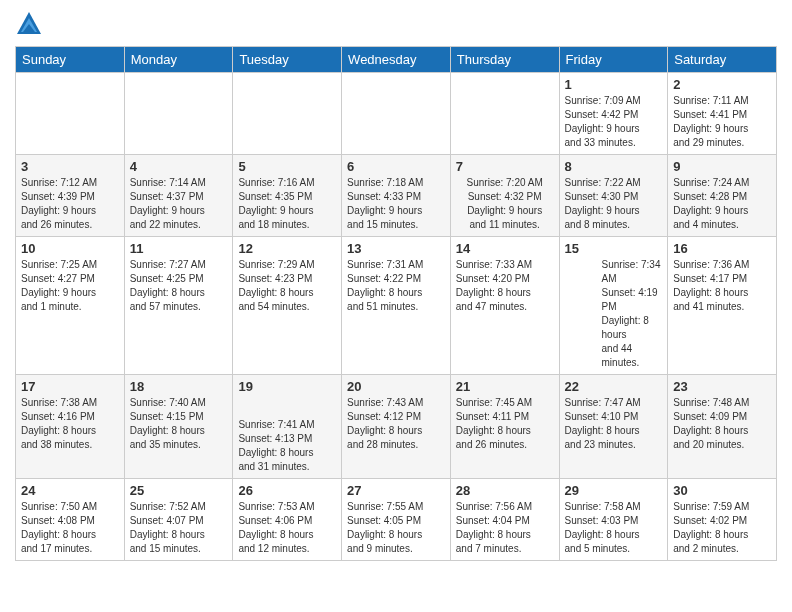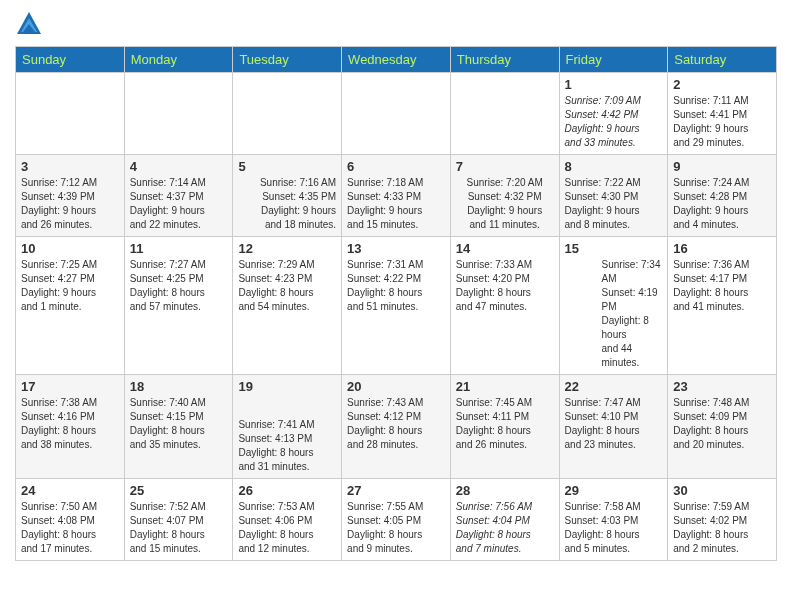--- a/index.html
+++ b/index.html
@@ -56,21 +56,21 @@
       font-size: 14px;
       color: #555;
     }
     .calendar {
       width: 100%;
       border-collapse: collapse;
       table-layout: fixed;
     }
     .calendar th {
       background-color: #1a6fb5;
-      color: #bef264;
+      color: #ffffff;
       text-align: left;
       padding: 5px 6px;
       font-size: 13px;
       font-weight: normal;
       border: 1px solid #ccc;
     }
     .calendar td {
       vertical-align: top;
       padding: 4px 5px;
       border: 1px solid #ccc;
@@ -136,21 +136,21 @@
     </thead>
     <tbody id="calendar-body">
     <tr>
           <td class="empty"></td>
           <td class="empty"></td>
           <td class="empty"></td>
           <td class="empty"></td>
           <td class="empty"></td>
           <td>
             <span class="day-num">1</span>
-            <div class="day-info" style="white-space: pre-line; font-style: italic;">Sunrise: 7:09 AM
+            <div class="day-info" style="white-space: pre-line;">Sunrise: 7:09 AM
 Sunset: 4:42 PM
 Daylight: 9 hours
 and 33 minutes.</div>
           </td>
           <td>
             <span class="day-num">2</span>
             <div class="day-info" style="white-space: pre-line;">Sunrise: 7:11 AM
 Sunset: 4:41 PM
 Daylight: 9 hours
 and 29 minutes.</div>
@@ -166,21 +166,21 @@
           </td>
           <td>
             <span class="day-num">4</span>
             <div class="day-info" style="white-space: pre-line;">Sunrise: 7:14 AM
 Sunset: 4:37 PM
 Daylight: 9 hours
 and 22 minutes.</div>
           </td>
           <td>
             <span class="day-num">5</span>
-            <div class="day-info" style="white-space: pre-line; text-align: right;">Sunrise: 7:16 AM
+            <div class="day-info" style="white-space: pre-line;">Sunrise: 7:16 AM
 Sunset: 4:35 PM
 Daylight: 9 hours
 and 18 minutes.</div>
           </td>
           <td>
             <span class="day-num">6</span>
             <div class="day-info" style="white-space: pre-line;">Sunrise: 7:18 AM
 Sunset: 4:33 PM
 Daylight: 9 hours
 and 15 minutes.</div>
@@ -333,21 +333,21 @@
           </td>
           <td>
             <span class="day-num">27</span>
             <div class="day-info" style="white-space: pre-line;">Sunrise: 7:55 AM
 Sunset: 4:05 PM
 Daylight: 8 hours
 and 9 minutes.</div>
           </td>
           <td>
             <span class="day-num">28</span>
-            <div class="day-info" style="white-space: pre-line; font-style: italic;">Sunrise: 7:56 AM
+            <div class="day-info" style="white-space: pre-line;">Sunrise: 7:56 AM
 Sunset: 4:04 PM
 Daylight: 8 hours
 and 7 minutes.</div>
           </td>
           <td>
             <span class="day-num">29</span>
             <div class="day-info" style="white-space: pre-line;">Sunrise: 7:58 AM
 Sunset: 4:03 PM
 Daylight: 8 hours
 and 5 minutes.</div>

